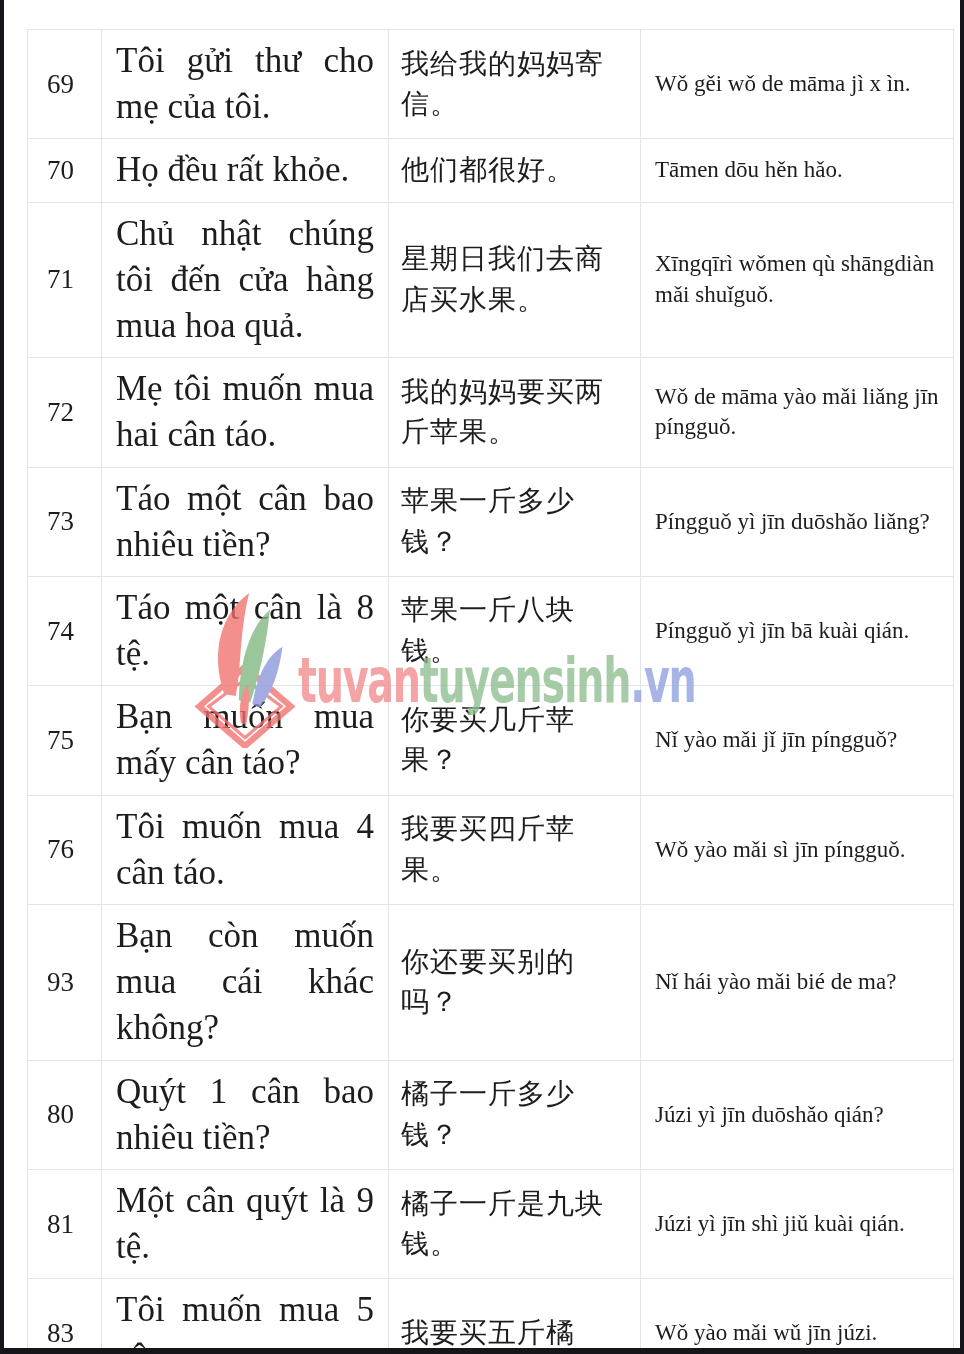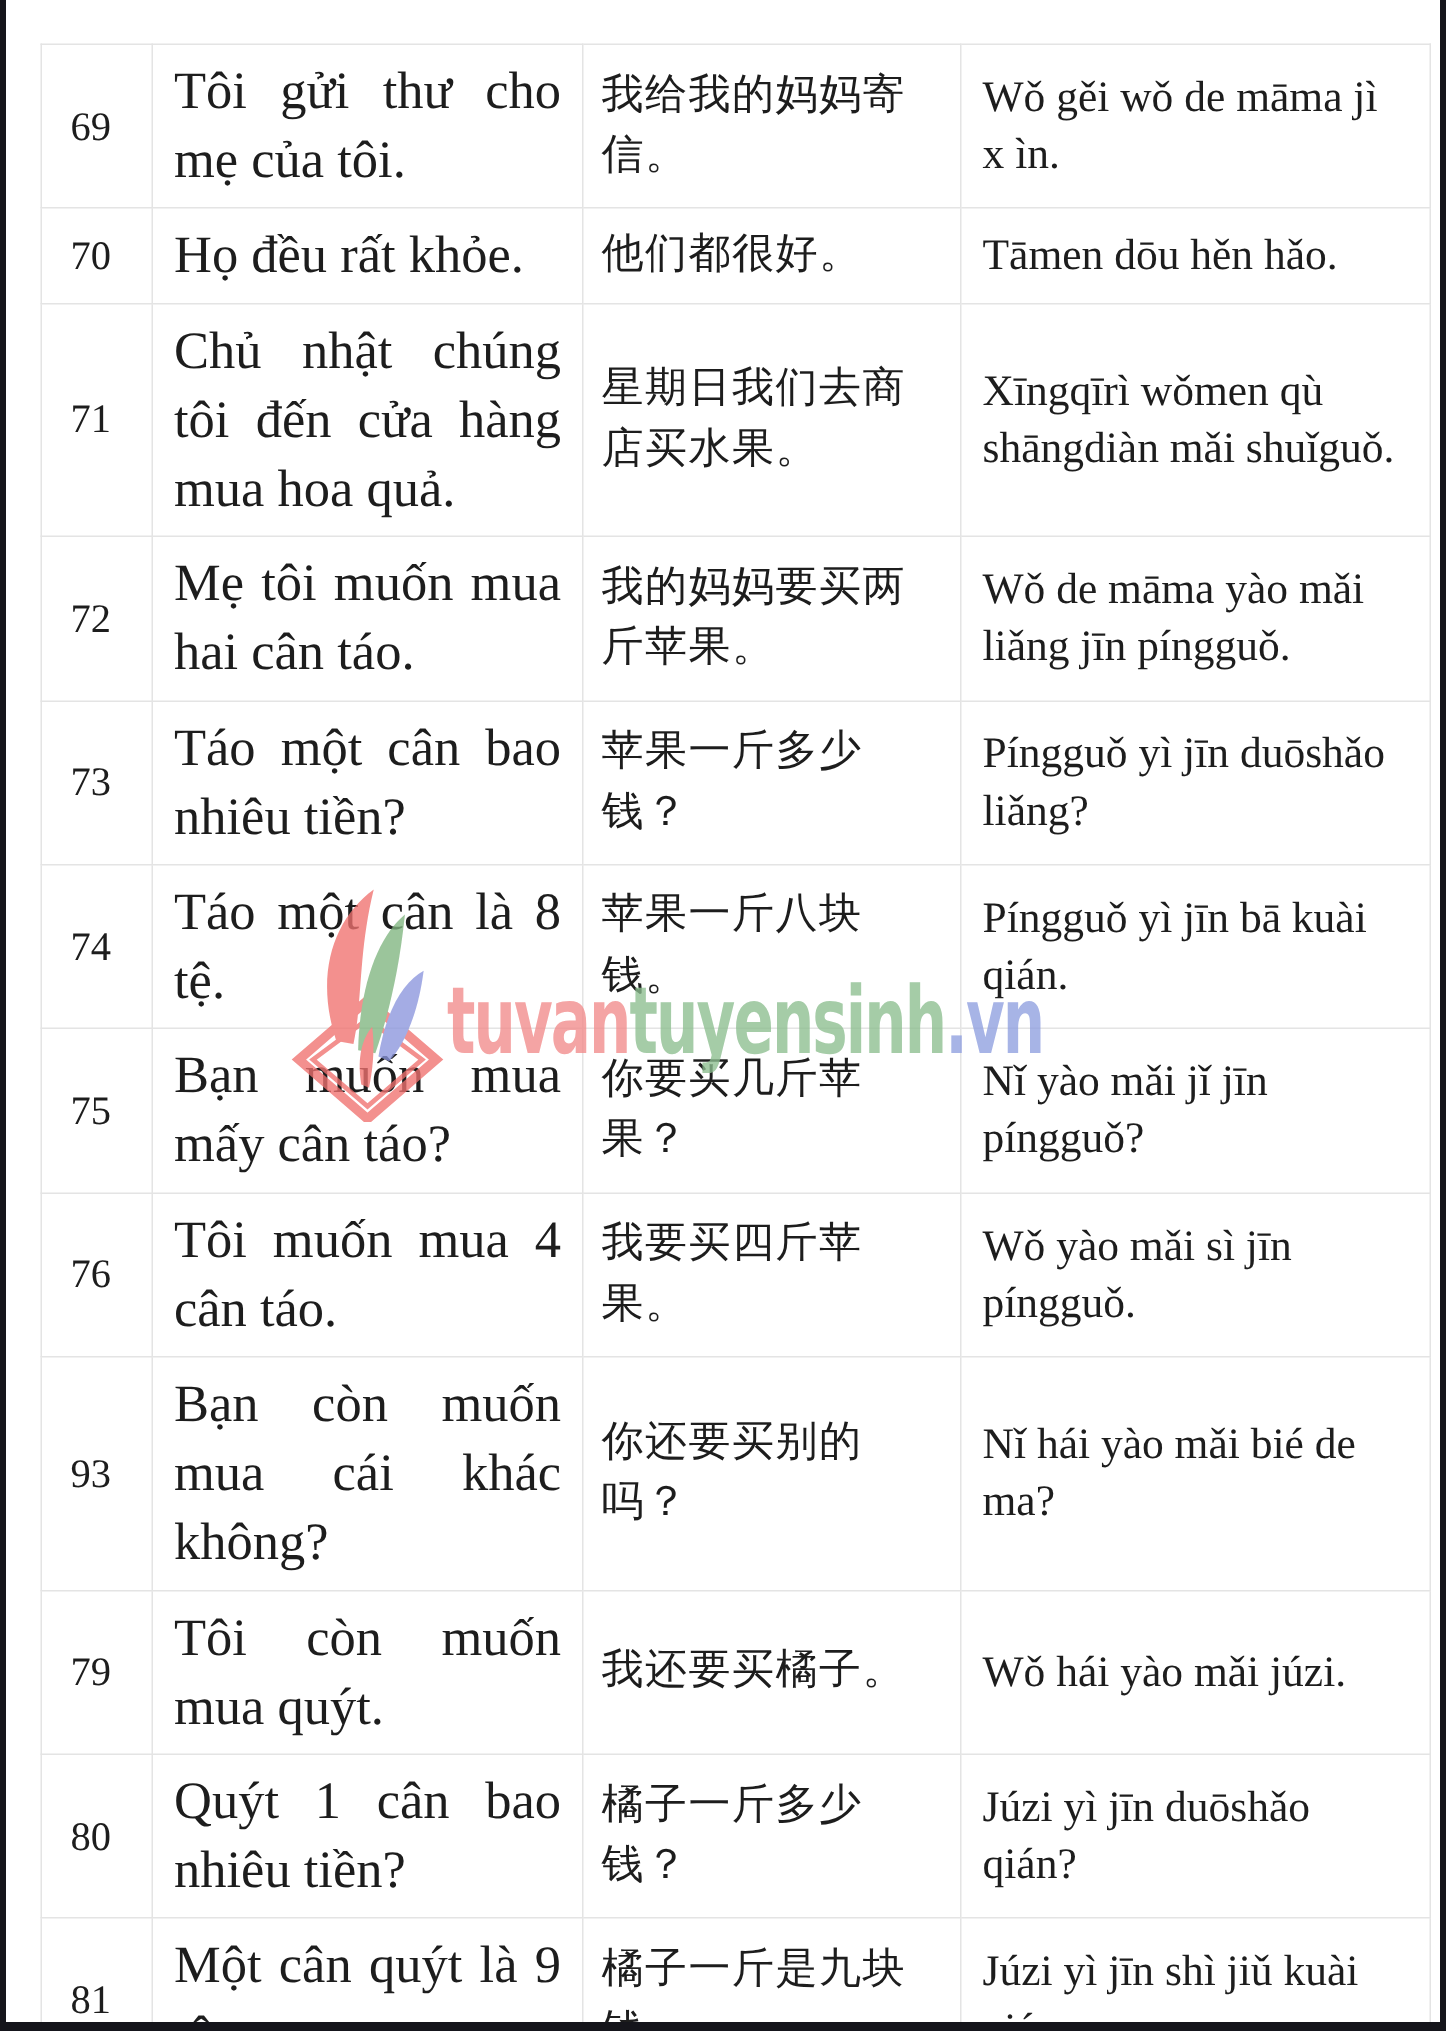--- a/index.html
+++ b/index.html
@@ -40,21 +40,21 @@
     padding:8px 14px;
     text-align:justify;
   }
   td.zh{
     font-size:28px;line-height:1.45;
     padding:8px 12px;
     letter-spacing:1px;
     margin-left:14px;
   }
   td.py{
-    font-size:29px;line-height:1.32;
+    font-size:23px;line-height:1.32;
     padding:8px 14px;
   }
   tr:last-child td.vi{ text-align-last:justify; }
 
   .watermark{
     position:absolute;left:188px;top:592px;
     display:flex;align-items:flex-start;
     opacity:0.78;
     pointer-events:none;
     text-align:right;
@@ -133,26 +133,20 @@
           <td class="zh">我要买四斤苹果。</td>
           <td class="py">Wǒ yào mǎi sì jīn píngguǒ.</td>
         </tr>
         <tr>
           <td class="num">93</td>
           <td class="vi">Bạn còn muốn mua cái khác không?</td>
           <td class="zh">你还要买别的吗？</td>
           <td class="py">Nǐ hái yào mǎi bié de ma?</td>
         </tr>
         <tr>
-          <td class="num">79</td>
-          <td class="vi">Tôi còn muốn mua quýt.</td>
-          <td class="zh">我还要买橘子。</td>
-          <td class="py">Wǒ hái yào mǎi júzi.</td>
-        </tr>
-        <tr>
           <td class="num">80</td>
           <td class="vi">Quýt 1 cân bao nhiêu tiền?</td>
           <td class="zh">橘子一斤多少钱？</td>
           <td class="py">Júzi yì jīn duōshǎo qián?</td>
         </tr>
         <tr>
           <td class="num">81</td>
           <td class="vi">Một cân quýt là 9 tệ.</td>
           <td class="zh">橘子一斤是九块钱。</td>
           <td class="py">Júzi yì jīn shì jiǔ kuài qián.</td>

